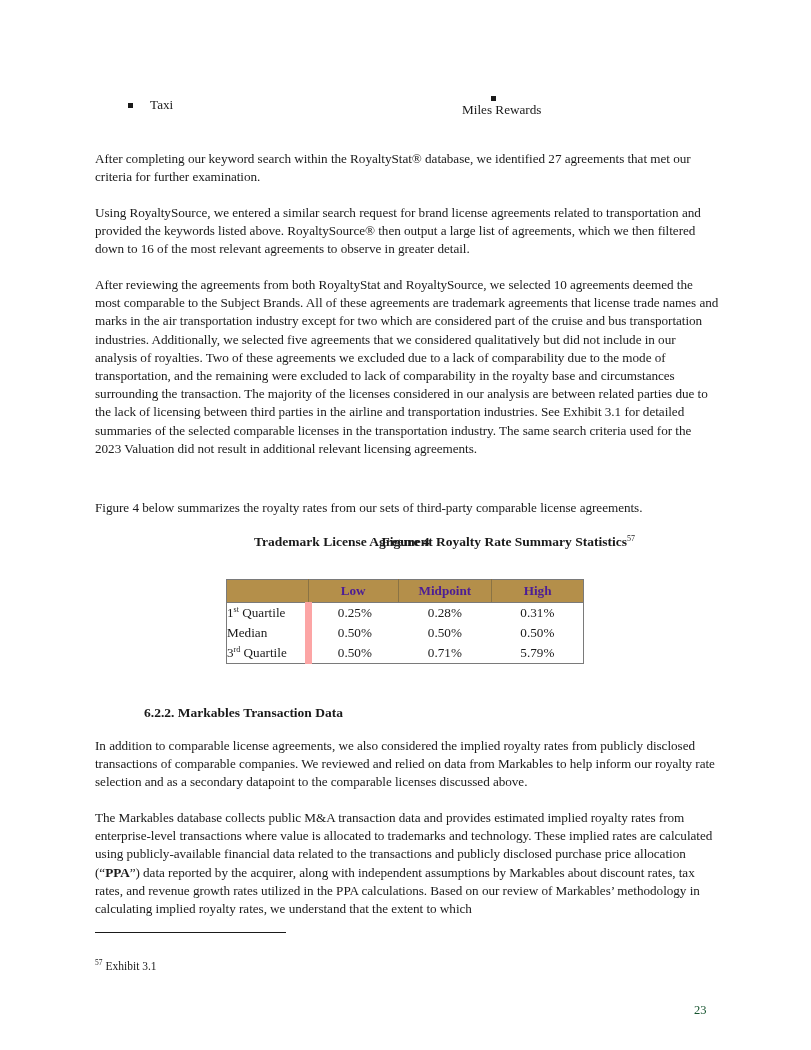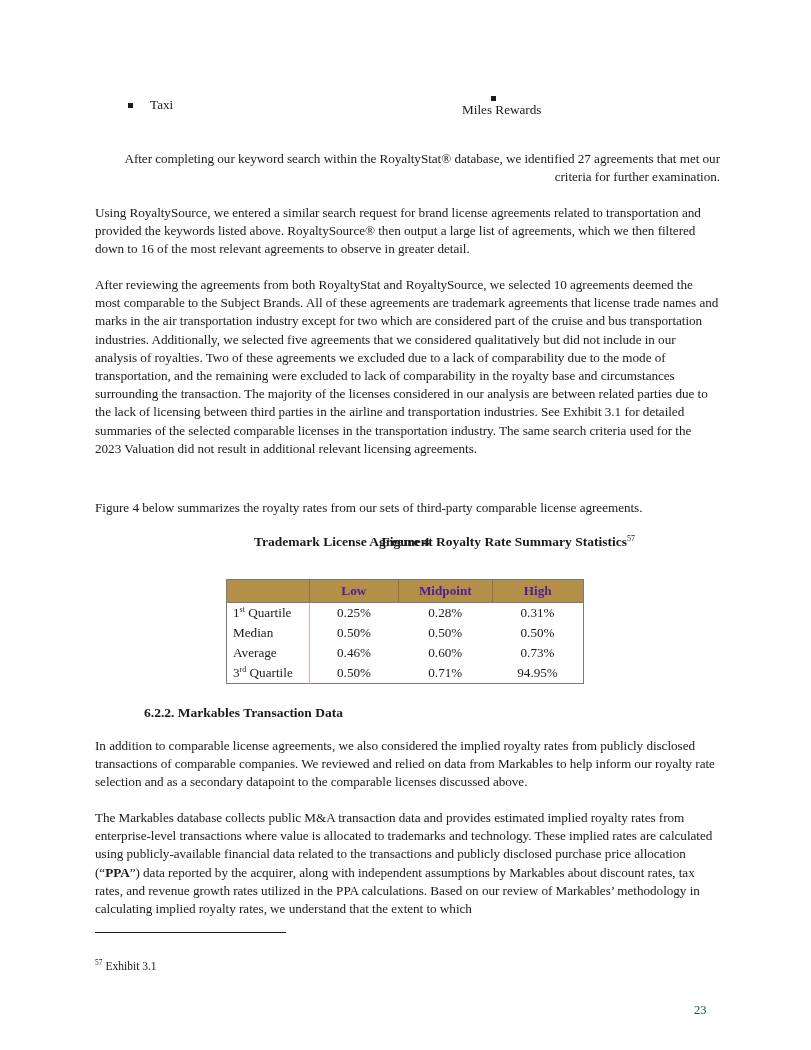--- a/index.html
+++ b/index.html
@@ -8,40 +8,40 @@
     font-family: "Liberation Serif", "DejaVu Serif", serif;
     color: #1a1a1a; font-size: 13.2px; line-height: 18.2px;
   }
   .page { position: absolute; left: 0; top: 0; width: 741px; height: 1050px; }
   .bullets { position: absolute; top: 96px; left: 0; width: 811px; height: 20px; }
   .bullet { position: absolute; display: flex; align-items: center; }
   .bullet .sq { display: inline-block; width: 5px; height: 5px; background: #1a1a1a; margin-right: 17px; }
   .b1 { left: 128px; }
   .b2 { left: 462px; flex-direction: column; }
   .para { position: absolute; left: 95px; width: 625px; margin: 0; text-align: left; letter-spacing: -0.05px; }
-  .p1 { top: 150px; text-align: right; }
+  .p1 { top: 150px; }
   .p2 { top: 204px; }
   .p3 { top: 276px; }
   .p4 { top: 499px; }
   .fig-title { position: absolute; left: 0; width: 811px; text-align: center; font-weight: bold; font-size: 13.5px; }
   .ft1 { top: 533px; }
   .ft2 { top: 533px; padding-left: 39px; }
   .sup { font-size: 8px; vertical-align: super; line-height: 0; font-weight: normal; }
   table.stats {
     position: absolute; left: 226px; top: 579px; width: 358px;
     border-collapse: collapse; font-size: 13.2px;
     border: 1px solid #7a7a7a;
   }
   table.stats th {
     background: #b48f4a; color: #4c1d95; font-weight: bold; height: 22px;
     border-right: 1px solid #8a7344; border-bottom: 1px solid #7a7a7a; padding: 0;
   }
   table.stats th:last-child { border-right: none; }
   table.stats td { height: 20px; padding: 0; text-align: center; }
-  table.stats td.rowlabel { text-align: left; padding-left: 6px; width: 76px; border-right: 1px solid #fca5a5; }
+  table.stats td.rowlabel { text-align: left; width: 76px; border-right: 7px solid #fca5a5; }
   table.stats col.c0 { width: 82px; }
   table.stats col.c1 { width: 90px; }
   table.stats col.c2 { width: 94px; }
   table.stats col.c3 { width: 92px; }
   .heading { position: absolute; left: 144px; top: 704px; font-weight: bold; font-size: 13.5px; }
   .p5 { top: 737px; }
   .p6 { top: 809px; }
   .fn-rule { position: absolute; left: 95px; top: 932px; width: 191px; height: 1px; background: #1a1a1a; }
   .footnote { position: absolute; left: 95px; top: 957px; font-size: 11.5px; }
   .footnote .fnsup { font-size: 7.5px; vertical-align: super; line-height: 0; margin-right: 3px; }
@@ -93,30 +93,24 @@
         <td>0.28%</td>
         <td>0.31%</td>
       </tr>
       <tr>
         <td class="rowlabel"><span>Median</span><span class="sup"></span><span></span></td>
         <td>0.50%</td>
         <td>0.50%</td>
         <td>0.50%</td>
       </tr>
       <tr>
-        <td class="rowlabel"><span>Average</span><span class="sup"></span><span></span></td>
-        <td>0.46%</td>
-        <td>0.60%</td>
-        <td>0.73%</td>
-      </tr>
-      <tr>
         <td class="rowlabel"><span>3</span><span class="sup">rd</span><span> Quartile</span></td>
         <td>0.50%</td>
         <td>0.71%</td>
-        <td>94.95%</td>
+        <td>5.79%</td>
       </tr>
     </tbody>
   </table>
 
   <div class="heading">6.2.2. Markables Transaction Data</div>
 
   <p class="para p5">In addition to comparable license agreements, we also considered the implied royalty rates from publicly disclosed transactions of comparable companies.  We reviewed and relied on data from Markables to help inform our royalty rate selection and as a secondary datapoint to the comparable licenses discussed above.</p>
   <p class="para p6"><span>The Markables database collects public M&amp;A transaction data and provides estimated implied royalty rates from enterprise-level transactions where value is allocated to trademarks and technology.  These implied rates are calculated using publicly-available financial data related to the transactions and publicly disclosed purchase price allocation (“</span><b>PPA</b><span>”) data reported by the acquirer, along with independent assumptions by Markables about discount rates, tax rates, and revenue growth rates utilized in the PPA calculations.  Based on our review of Markables’ methodology in calculating implied royalty rates, we understand that the extent to which</span></p>
 
   <div class="fn-rule"></div>

